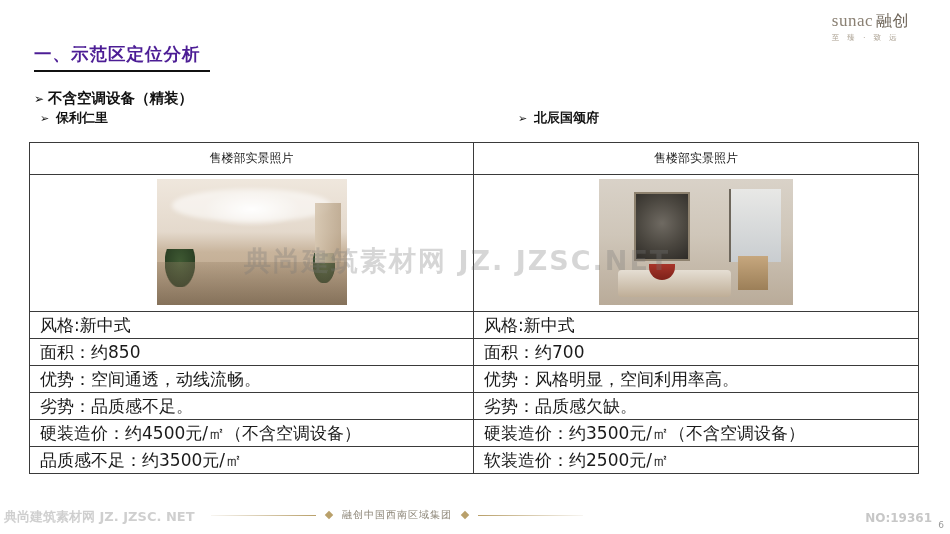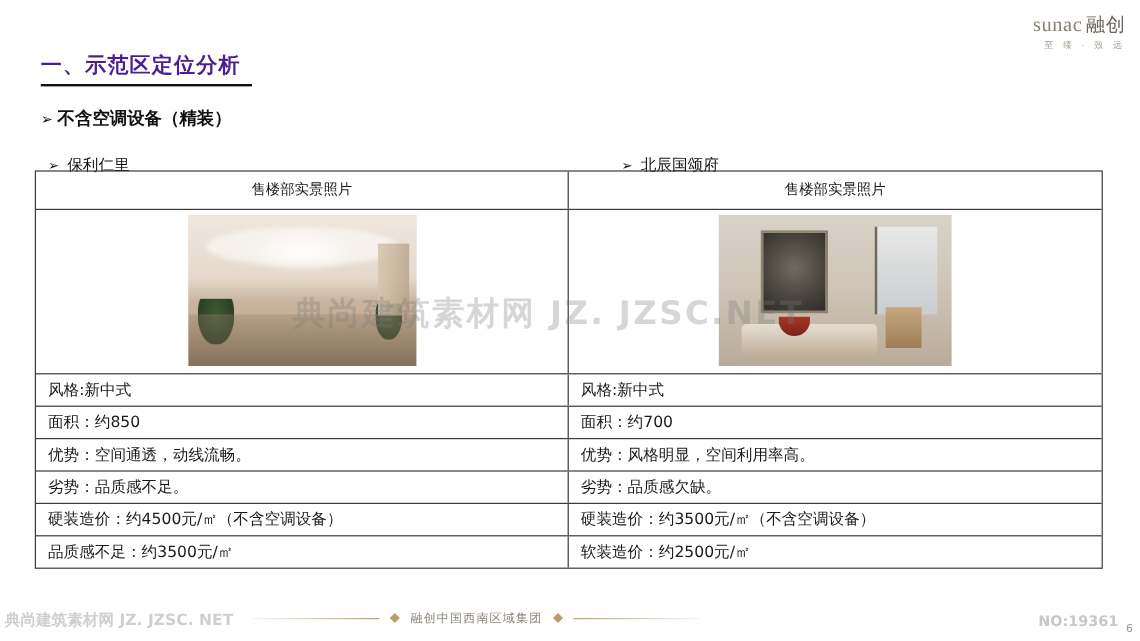--- a/index.html
+++ b/index.html
@@ -19,23 +19,23 @@
     position: absolute;
     left: 0; top: 0;
     width: 950px;
     height: 534px;
     background: #ffffff;
   }
 
   
   .logo-block {
     position: absolute;
-    right: 12px;
+    right: 41px;
     top: 12px;
-    text-align: right;
+    text-align: left;
     line-height: 1;
   }
   .logo-main {
     font-size: 17px;
     letter-spacing: 0.5px;
     color: #8a8073;
     font-family: "Liberation Serif", serif;
     white-space: nowrap;
   }
   .logo-main .cn {
@@ -83,23 +83,23 @@
     font-family: "DejaVu Sans", sans-serif;
   }
   .h2 .bullet {
     display: inline-block;
     width: 14px;
     color: #111111;
     font-size: 12px;
   }
   .h3 {
     position: absolute;
-    top: 129px;
+    top: 109px;
     font-size: 13px;
-    font-weight: normal;
+    font-weight: bold;
     color: #111111;
     white-space: nowrap;
     font-family: "DejaVu Sans", sans-serif;
   }
   .h3 .bullet {
     display: inline-block;
     width: 16px;
     color: #111111;
     font-size: 11px;
   }
@@ -122,21 +122,21 @@
     width: 100%;
     border-bottom: 1px solid #3a3a3a;
     box-sizing: border-box;
   }
   .trow:last-child { border-bottom: none; }
   .tcell {
     width: 50%;
     box-sizing: border-box;
     border-right: 1px solid #3a3a3a;
     padding: 6px 10px;
-    font-size: 13px;
+    font-size: 17px;
     color: #1a1a1a;
     font-family: "DejaVu Sans", sans-serif;
     display: flex;
     align-items: center;
   }
   .tcell:last-child { border-right: none; }
   .row-head .tcell {
     justify-content: center;
     font-size: 12px;
     padding: 7px 10px;

